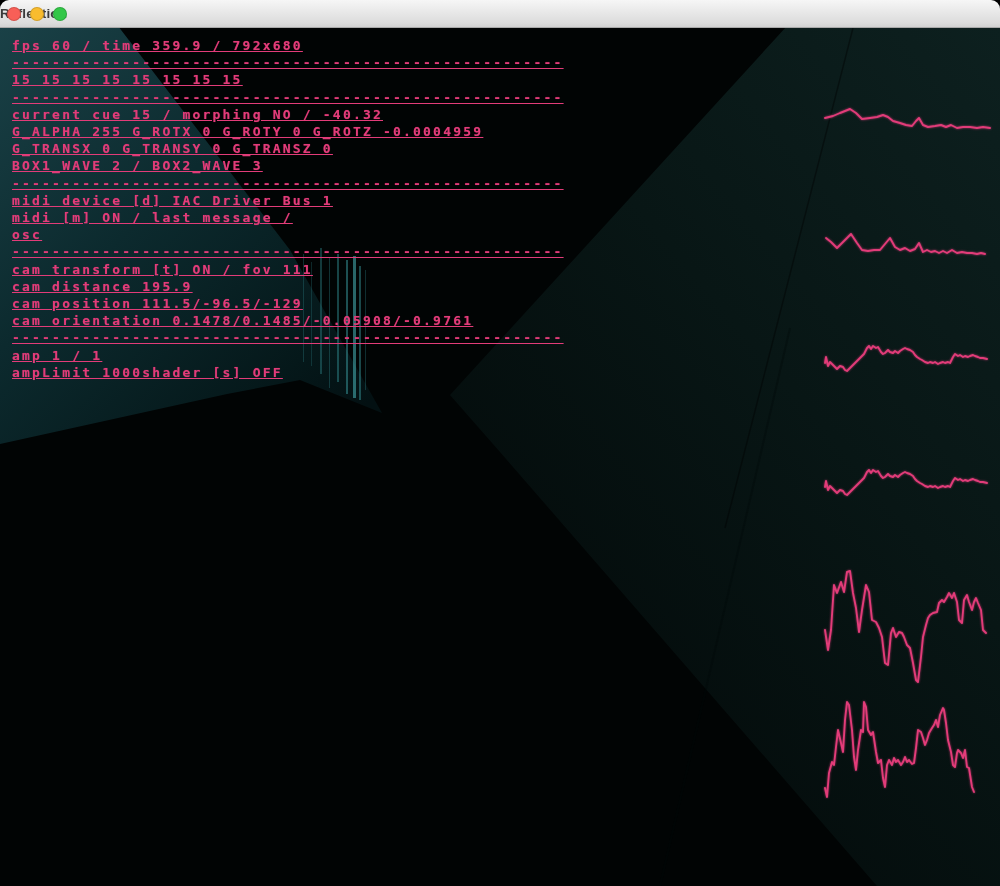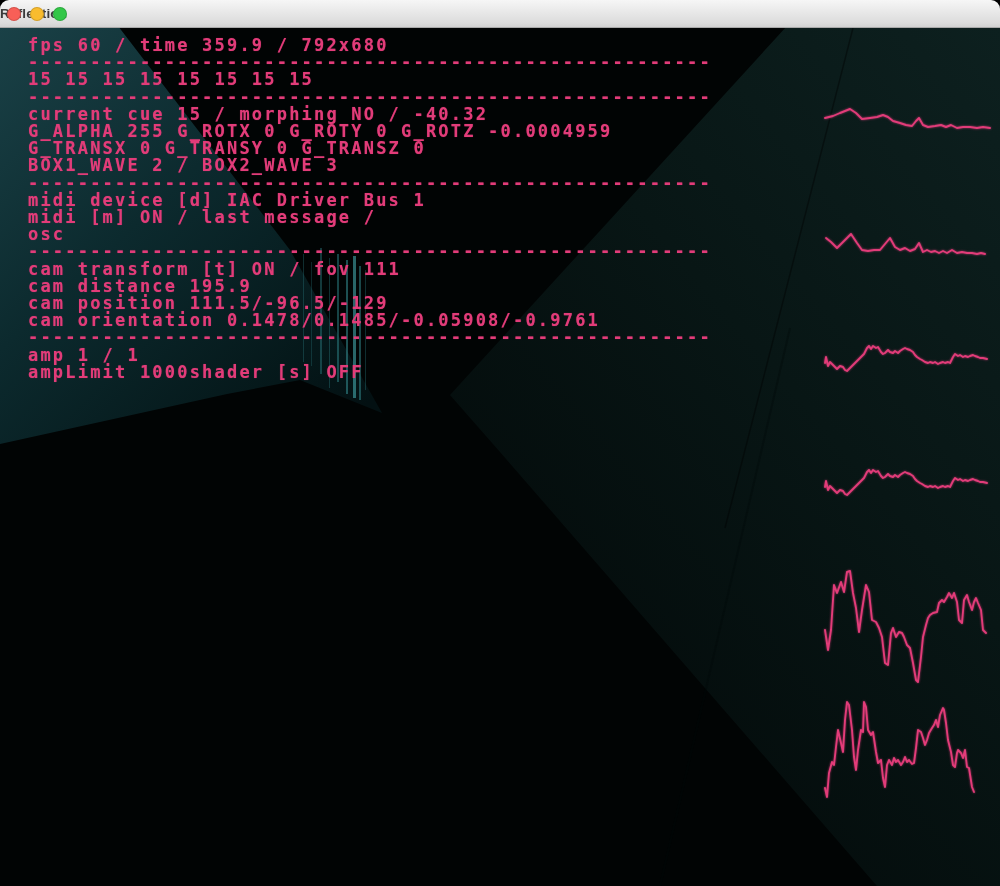--- a/index.html
+++ b/index.html
@@ -31,26 +31,27 @@
   .viewport{position:absolute;top:28px;left:0;width:1000px;height:858px;background:#010404;}
   .scene-svg,#waves{position:absolute;top:0;left:0;}
   #waves{pointer-events:none;}
   #waves polyline{
     fill:none;stroke:var(--pink,#e23c79);stroke-width:1.9;
     stroke-linejoin:round;stroke-linecap:round;
     filter:drop-shadow(0 0 1px rgba(230,60,125,.7));
   }
   
   .hud{
-    position:absolute;top:9px;left:28px;z-index:3;
+    position:absolute;top:9px;left:12px;z-index:3;
     font-family:"DejaVu Sans Mono","Liberation Mono",monospace;
-    font-size:17px;font-weight:bold;line-height:17.2px;
+    font-size:13px;font-weight:bold;line-height:17.2px;
     letter-spacing:2.2px;white-space:pre;
     color:var(--pink,#e23c79);
     text-shadow:0 0 1px rgba(228,59,123,.55);
+    text-decoration:underline;
   }
 </style>
 </head>
 <body>
 
 <div class="window">
 
   <div class="titlebar">
     <div class="lights">
       <span class="light red"></span>

